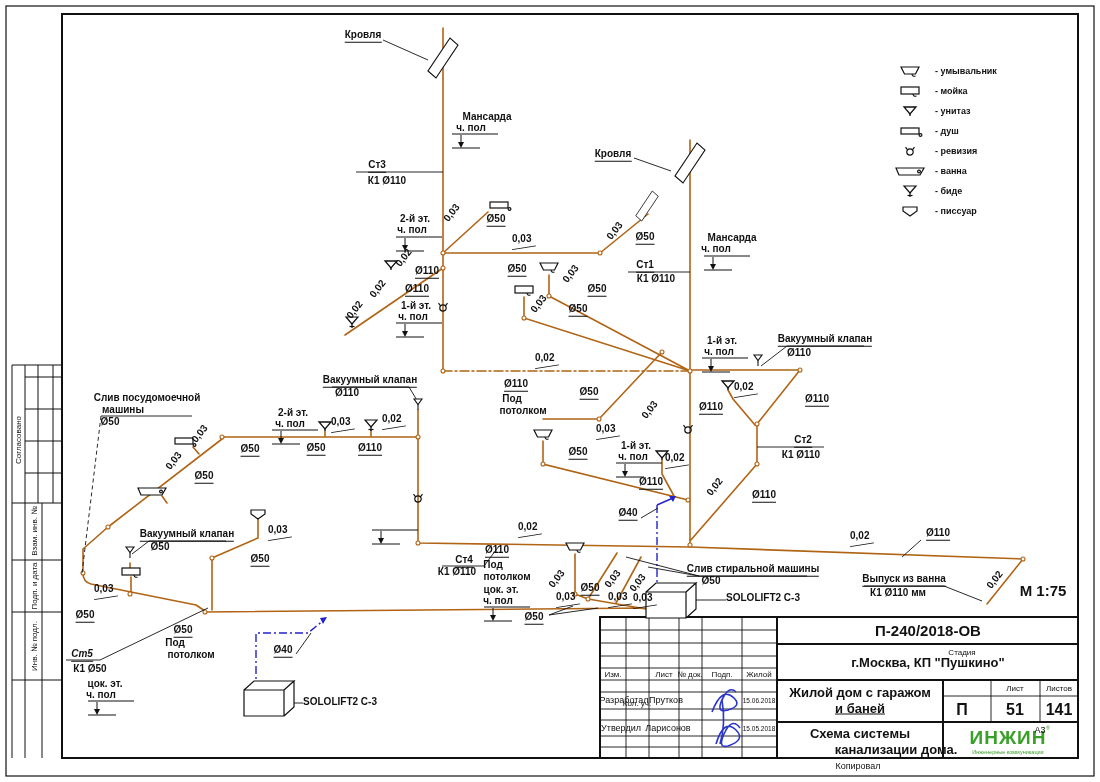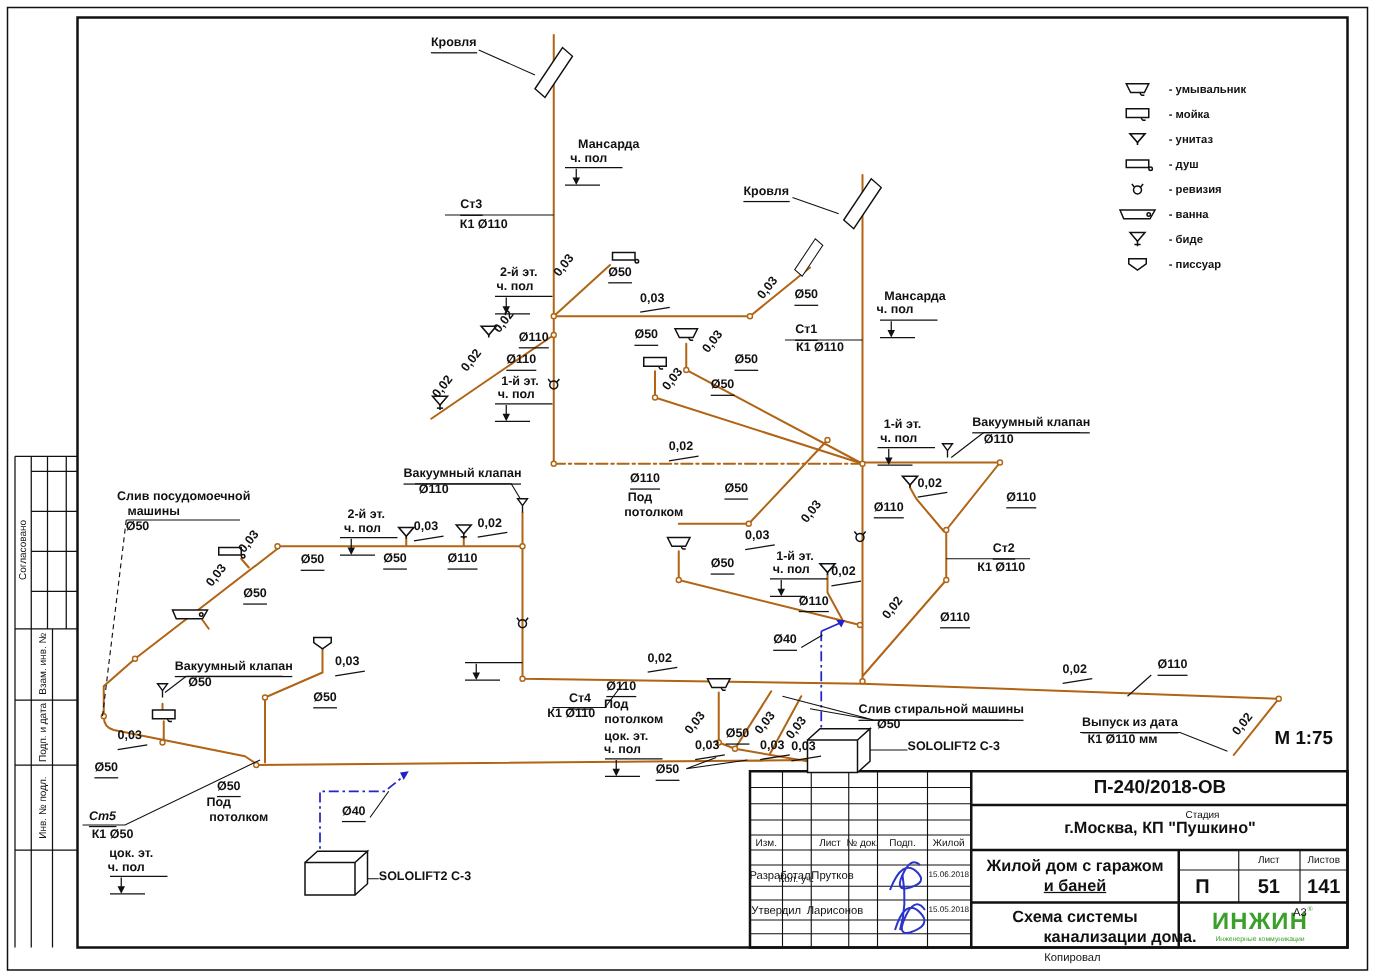--- a/index.html
+++ b/index.html
@@ -375,21 +375,21 @@
       <div class="lbl" style="left: 568px; top: 599px; transform: translate(-50%, -50%);">0,03<i class="slope"></i></div>
       <div class="lbl" style="left: 620px; top: 599px; transform: translate(-50%, -50%);">0,03<i class="slope"></i></div>
       <div class="lbl" style="left: 645px; top: 600px; transform: translate(-50%, -50%);">0,03<i class="slope"></i></div>
       <div class="lbl u" style="left: 590px; top: 589px; transform: translate(-50%, -50%);">Ø50</div>
       <div class="lbl u" style="left: 534px; top: 618px; transform: translate(-50%, -50%);">Ø50</div>
       <div class="lbl u" style="left: 753px; top: 570px; transform: translate(-50%, -50%);">Слив стиральной машины</div>
       <div class="lbl" style="left: 711px; top: 581px; transform: translate(-50%, -50%);">Ø50</div>
       <div class="lbl" style="left: 763px; top: 598px; transform: translate(-50%, -50%);">SOLOLIFT2 C-3</div>
       <div class="lbl" style="left: 862px; top: 538px; transform: translate(-50%, -50%);">0,02<i class="slope"></i></div>
       <div class="lbl u" style="left: 938px; top: 534px; transform: translate(-50%, -50%);">Ø110</div>
-      <div class="lbl u" style="left: 904px; top: 580px; transform: translate(-50%, -50%);">Выпуск из дата</div>
+      <div class="lbl u" style="left: 904px; top: 580px; transform: translate(-50%, -50%);">Выпуск из ванна</div>
       <div class="lbl" style="left: 898px; top: 593px; transform: translate(-50%, -50%);">К1 Ø110 мм</div>
       <div class="lbl" style="left: 995px; top: 580px; transform: translate(-50%, -50%) rotate(-52deg);">0,02</div>
       <div class="lbl" style="left: 1043px; top: 591px; transform: translate(-50%, -50%); font-size: 15px;">М 1:75</div>
     </div>
 
 <span class="vtext" style="left:18px;top:440px;">Согласовано</span>
 <span class="vtext" style="left:34px;top:531px;">Взам. инв. №</span>
 <span class="vtext" style="left:34px;top:586px;">Подп. и дата</span>
 <span class="vtext" style="left:34px;top:646px;">Инв. № подл.</span>
 

